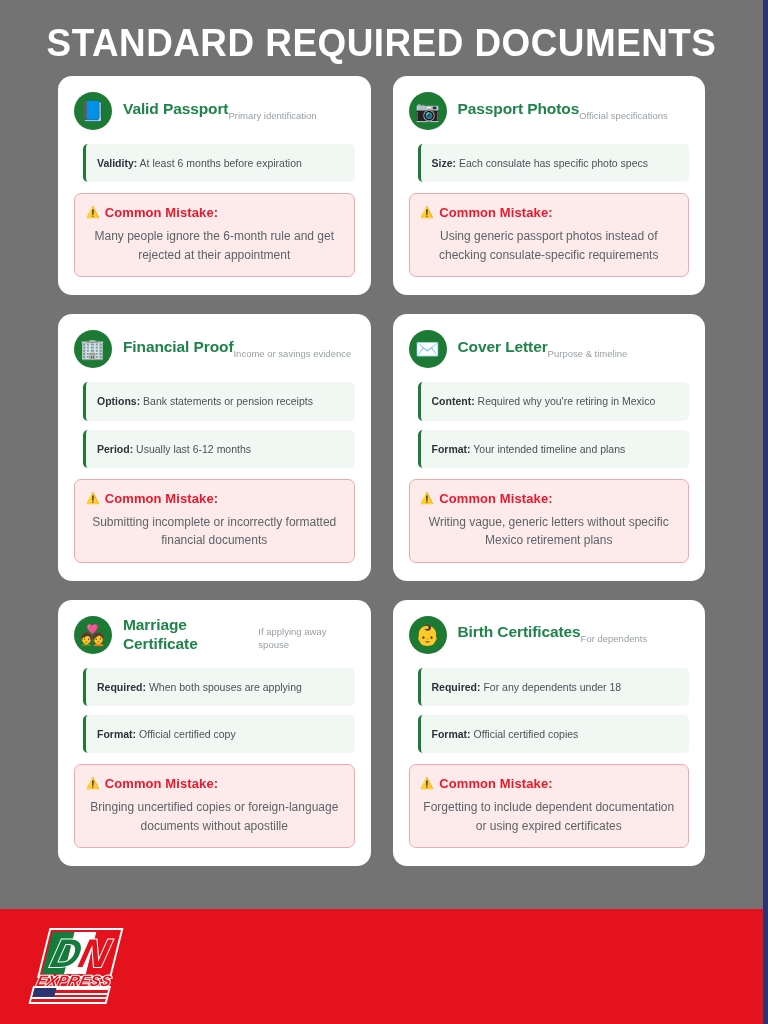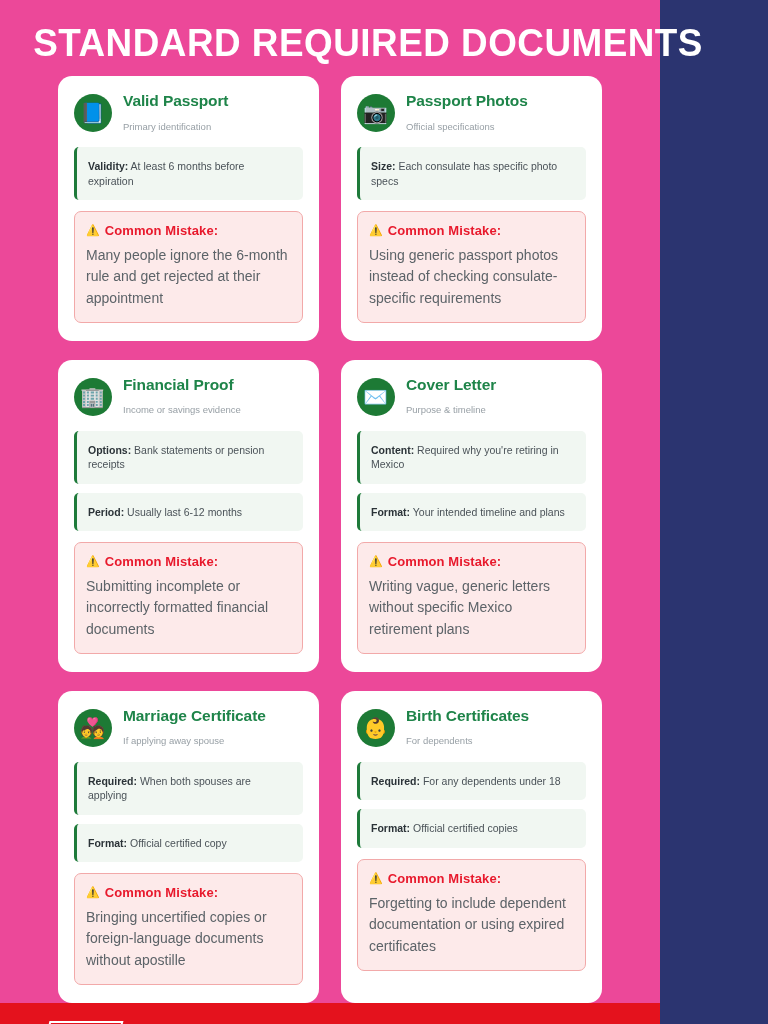--- a/index.html
+++ b/index.html
@@ -11,23 +11,23 @@
   }
 
   body {
     background: #2b3470;
     font-family: "Liberation Sans", sans-serif;
     -webkit-font-smoothing: antialiased;
   }
 
   .page {
     position: relative;
-    width: 660px;
+    width: 763px;
     height: 1024px;
-    background: #ec4899;
+    background: #737373;
     display: flex;
     flex-direction: column;
   }
 
   
   .header {
     padding: 24px 24px 14px 24px;
     text-align: center;
     flex: 0 0 auto;
   }
@@ -75,21 +75,21 @@
     background: #1d7a35;
     display: flex;
     align-items: center;
     justify-content: center;
     flex: 0 0 auto;
     font-size: 20px;
     line-height: 1;
   }
   .card-headtext {
     display: flex;
-    flex-direction: column;
+    flex-direction: row;
     justify-content: center;
     min-width: 0;
   }
   .card-title {
     color: #1e8449;
     font-size: 15.5px;
     font-weight: bold;
     line-height: 1.2;
     letter-spacing: -0.1px;
   }
@@ -103,20 +103,21 @@
   
   .detail {
     background: #f1f7f2;
     border-left: 3px solid #1e7a3a;
     border-radius: 5px;
     padding: 12px 11px;
     margin-bottom: 9px;
     font-size: 10.5px;
     color: #4a5258;
     line-height: 1.35;
+    margin-left: 9px;
   }
   .detail b {
     color: #2b3338;
     font-weight: bold;
   }
 
   
   .mistake {
     background: #fdeaea;
     border: 1px solid #f2a9a9;
@@ -135,22 +136,23 @@
     line-height: 1;
   }
   .mistake-label {
     color: #e8192c;
     font-size: 13px;
     font-weight: bold;
     letter-spacing: 0.1px;
   }
   .mistake-text {
     color: #5c6368;
-    font-size: 14px;
+    font-size: 12px;
     line-height: 1.55;
+    text-align: center;
   }
 
   
   .footer {
     flex: 0 0 auto;
     background: #e4121d;
     display: flex;
     align-items: center;
     gap: 18px;
     padding: 14px 22px 16px 26px;

